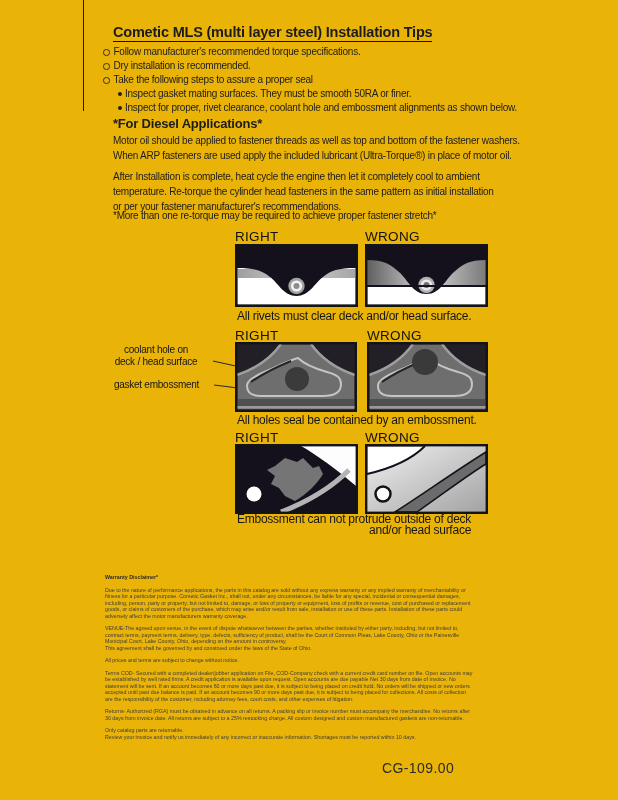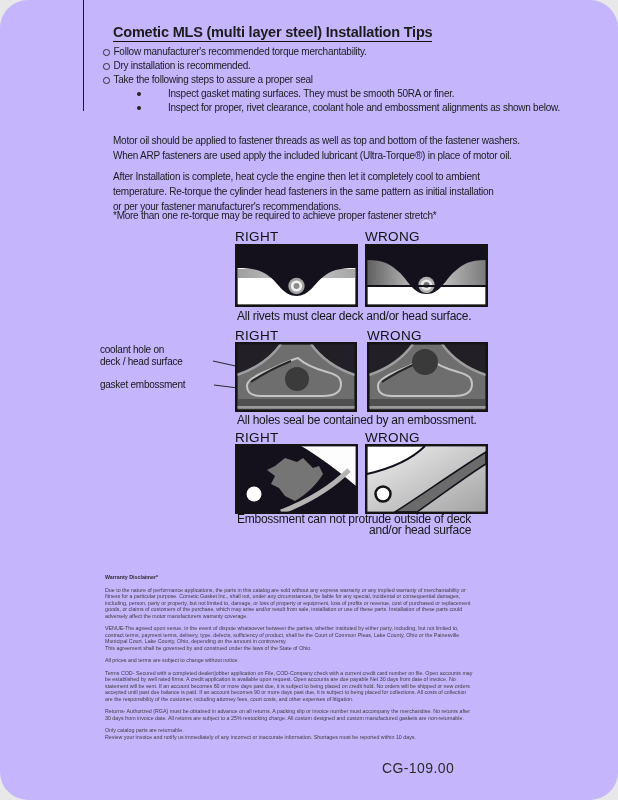--- a/index.html
+++ b/index.html
@@ -1,38 +1,37 @@
 <!DOCTYPE html>
 <html><head>
 <meta charset="utf-8">
 <style>
   html,body{margin:0;padding:0;background:#e8e8e8;}
   .page{
-    position:relative;width:618px;height:800px;background:#c4b5fd;
+    position:relative;width:618px;height:800px;background:#eab308;
     font-family:"Liberation Sans",sans-serif;color:#1c1c1c;overflow:hidden;
     margin:0 auto;
-    border-radius:28px;
   }
   .edge-mark{position:absolute;left:83px;top:0;width:1px;height:111px;background:#1a1a1a;}
   .title{
     position:absolute;left:113px;top:24px;font-size:14.5px;font-weight:700;
     letter-spacing:-0.2px;border-bottom:1.6px solid #111;padding-bottom:1px;white-space:nowrap;
   }
   .tips{position:absolute;left:103px;top:45px;font-size:10px;letter-spacing:-0.25px;}
   .tip-row{display:flex;align-items:flex-start;height:14px;line-height:14px;}
-  .tip-row.sub{margin-left:34px;gap:24px;}
+  .tip-row.sub{margin-left:15px;}
   .b-circle{width:4.5px;height:4.5px;border:1px solid #333;border-radius:50%;margin:4px 4px 0 0;flex:none;}
   .b-dot{width:4px;height:4px;background:#222;border-radius:50%;margin:4.5px 3px 0 0;flex:none;}
   .diesel-h{position:absolute;left:113px;top:116px;font-size:13px;font-weight:700;letter-spacing:-0.2px;}
   .para{position:absolute;left:113px;font-size:10px;line-height:15px;letter-spacing:-0.25px;white-space:pre-line;width:445px;}
   .p1{top:133px;} .p2{top:169px;} .p3{top:208px;}
   .fig-h{position:absolute;font-size:13.5px;letter-spacing:0.3px;text-align:left;color:#111;}
   .fig-cap{position:absolute;left:237px;font-size:12px;letter-spacing:-0.25px;line-height:11px;white-space:pre-line;color:#161616;}
   .panel{position:absolute;}
-  .fig-label{position:absolute;font-size:10px;letter-spacing:-0.25px;line-height:11.5px;text-align:left;white-space:pre-line;color:#161616;}
+  .fig-label{position:absolute;font-size:10px;letter-spacing:-0.25px;line-height:11.5px;text-align:center;white-space:pre-line;color:#161616;}
   .leaders{position:absolute;left:210px;top:358px;}
   .legal{
     position:absolute;left:105px;top:574px;width:816px;
     transform:scale(0.5);transform-origin:0 0;
     font-size:10.6px;line-height:13px;color:#3d3d3d;letter-spacing:0;
   }
   .legal h4{margin:0 0 12px 0;font-size:10.6px;font-weight:700;color:#2c2c2c;}
   .legal p{margin:0 0 12px 0;white-space:pre-line;}
   .doc-code{position:absolute;left:382px;top:760px;font-size:14px;letter-spacing:0.4px;color:#2b2b2b;}
 </style>
@@ -41,40 +40,41 @@
 
 <div class="page">
 
   <div class="edge-mark"></div>
 
   <div class="title">Cometic MLS (multi layer steel) Installation Tips</div>
 
   <div class="tips">
     <div class="tip-row">
       <span class="b-circle"></span>
-      <span>Follow manufacturer's recommended torque merchantability.</span>
+      <span>Follow manufacturer's recommended torque specifications.</span>
     </div>
     <div class="tip-row">
       <span class="b-circle"></span>
       <span>Dry installation is recommended.</span>
     </div>
     <div class="tip-row">
       <span class="b-circle"></span>
       <span>Take the following steps to assure a proper seal</span>
     </div>
     <div class="tip-row sub">
       <span class="b-dot"></span>
       <span>Inspect gasket mating surfaces.  They must be smooth 50RA or finer.</span>
     </div>
     <div class="tip-row sub">
       <span class="b-dot"></span>
       <span>Inspect for proper, rivet clearance, coolant hole and embossment alignments as shown below.</span>
     </div>
   </div>
 
+  <div class="diesel-h">*For Diesel Applications*</div>
   <div class="para p1">Motor oil should be applied to fastener threads as well as top and bottom of the fastener washers.
 When ARP fasteners are used apply the included lubricant (Ultra-Torque®) in place of motor oil.</div>
   <div class="para p2">After Installation is complete, heat cycle the engine then let it completely cool to ambient
 temperature. Re-torque the cylinder head fasteners in the same pattern as initial installation
 or per your fastener manufacturer's recommendations.</div>
   <div class="para p3">*More than one re-torque may be required to achieve proper fastener stretch*</div>
 
   <div class="fig-h" style="left:235px;width:123px;top:229px;">RIGHT</div>
   <div class="fig-h" style="left:365px;width:123px;top:229px;">WRONG</div>
 

